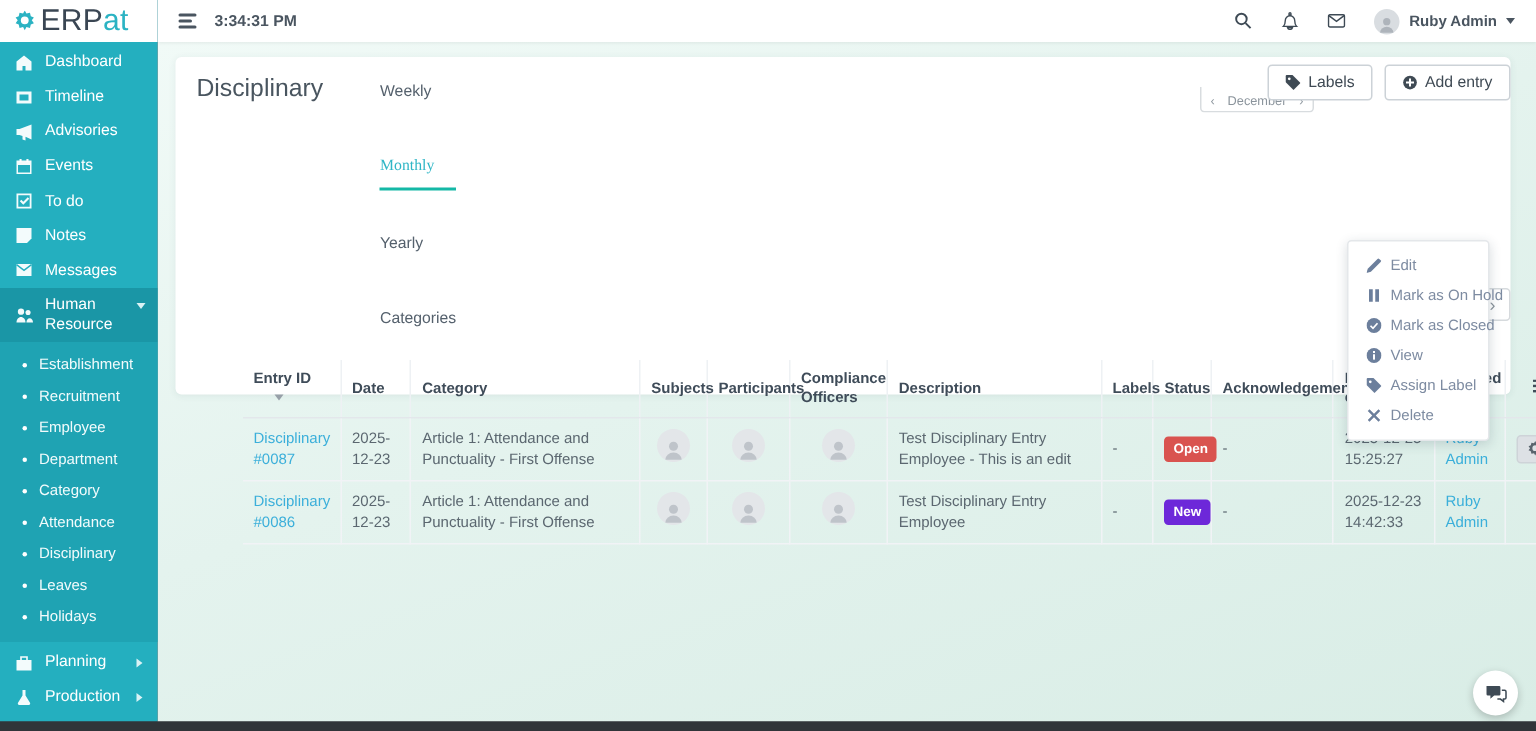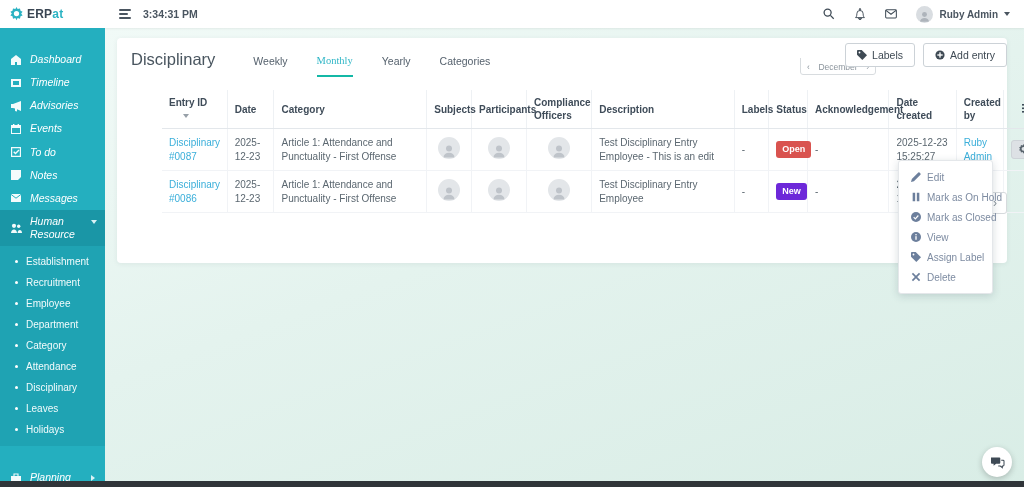--- a/index.html
+++ b/index.html
@@ -3,23 +3,23 @@
 <meta charset="utf-8">
 <style>
   * { margin:0; padding:0; box-sizing:border-box; }
   html,body { width:1024px; height:487px; overflow:hidden; }
   body { font-family:"Liberation Sans", "DejaVu Sans", sans-serif; background:#303539; position:relative; }
 
   
   #sidebar { position:absolute; left:0; top:0; width:105px; height:481px; background:#24afbf; z-index:30; }
   #logo { height:28px; background:#fff; display:flex; align-items:center; padding-left:9px; gap:3px; }
   #logo svg { width:15px; height:15px; }
-  .logo-text { font-size:12px; font-weight:bold; letter-spacing:.2px; }
+  .logo-text { font-size:20px; font-weight:normal; letter-spacing:.2px; }
   .logo-erp { color:#3a4653; } .logo-at { color:#2bb3c3; }
-  .nav { list-style:none; padding-top:20px;font-style:italic; }
+  .nav { list-style:none; padding-top:2px; }
   .nav-item { display:flex; align-items:center; gap:8px; padding:5px 10px; color:#fff; font-size:10.5px; cursor:pointer; }
   .nav-item svg { width:12px; height:12px; flex:0 0 12px; fill:rgba(255,255,255,.95); }
   .nav-item .lbl { line-height:1.25; }
   .hr-item { background:#1a96a6; position:relative; padding-right:18px; }
   .submenu { background:#1fa3b3; list-style:none; padding:5px 0 6px; }
   .sub-item { display:flex; align-items:center; gap:8px; padding:5px 10px 5px 15px; color:#f2fbfc; font-size:10px; cursor:pointer; }
   .dot { width:3px; height:3px; border-radius:50%; background:#fff; flex:0 0 3px; }
   .chev-down { width:0; height:0; border-left:3.5px solid transparent; border-right:3.5px solid transparent; border-top:4px solid #d9f2f5; position:absolute; right:8px; top:10px; }
   .chev-right { width:0; height:0; border-top:3.5px solid transparent; border-bottom:3.5px solid transparent; border-left:4px solid #d9f2f5; margin-left:auto; }
 
@@ -36,21 +36,21 @@
   .avatar { width:17px; height:17px; border-radius:50%; background:#d9dde1; overflow:hidden; display:flex; align-items:flex-end; justify-content:center; }
   .avatar svg { width:13px; height:13px; fill:#aeb4bb; }
   .username { font-size:10px; font-weight:bold; color:#4a5560; }
   .caret { width:0; height:0; border-left:3.5px solid transparent; border-right:3.5px solid transparent; border-top:4px solid #4a5560; }
 
   
   #main { position:absolute; left:105px; top:28px; right:0; height:453px; background:linear-gradient(160deg,#f1faf7 0%,#e4f3ee 45%,#d9ede6 100%); }
   #card { position:absolute; left:12px; top:10px; width:890px; height:225px; background:#fff; border-radius:4px; box-shadow:0 1px 5px rgba(50,80,90,.08); }
   .card-head { display:flex; align-items:flex-start; padding:12px 14px 0; }
   .page-title { font-size:16.5px; color:#49555f; font-weight:500; }
-  .tabs { display:flex; gap:29px; margin-left:38px; padding-top:5px; }
+  .tabs { display:flex; gap:29px; margin-left:38px; padding-top:5px;flex-direction:column; }
   .tab { font-size:10.5px; color:#55616d; padding-bottom:9px; cursor:pointer; }
   .tab.active { color:#2fb6c6; border-bottom:2px solid #14b8a6;font-family:Liberation Serif, serif; }
   .head-buttons { position:absolute; right:12px; top:7px; display:flex; gap:8px; }
   .btn { display:inline-flex; align-items:center; gap:5px; background:#fff; border:1px solid #ccd2d7; border-radius:3px; padding:5px 11px; font-size:10.5px; color:#3f4a54; cursor:pointer; }
   .btn svg { width:10px; height:10px; fill:#3f4a54; }
   .monthnav-clip { position:absolute; left:683px; top:20px; width:76px; height:17px; overflow:hidden; }
   .monthnav { width:76px; height:26px; margin-top:-9px; border:1px solid #d8dcdf; border-radius:3px; background:#fff; display:flex; align-items:flex-end; justify-content:space-between; padding:2px 6px; font-size:8.5px; color:#8b949c; }
 
   
   table { width:100%; border-collapse:collapse; table-layout:fixed; margin-top:13px;margin-left:45px; }

